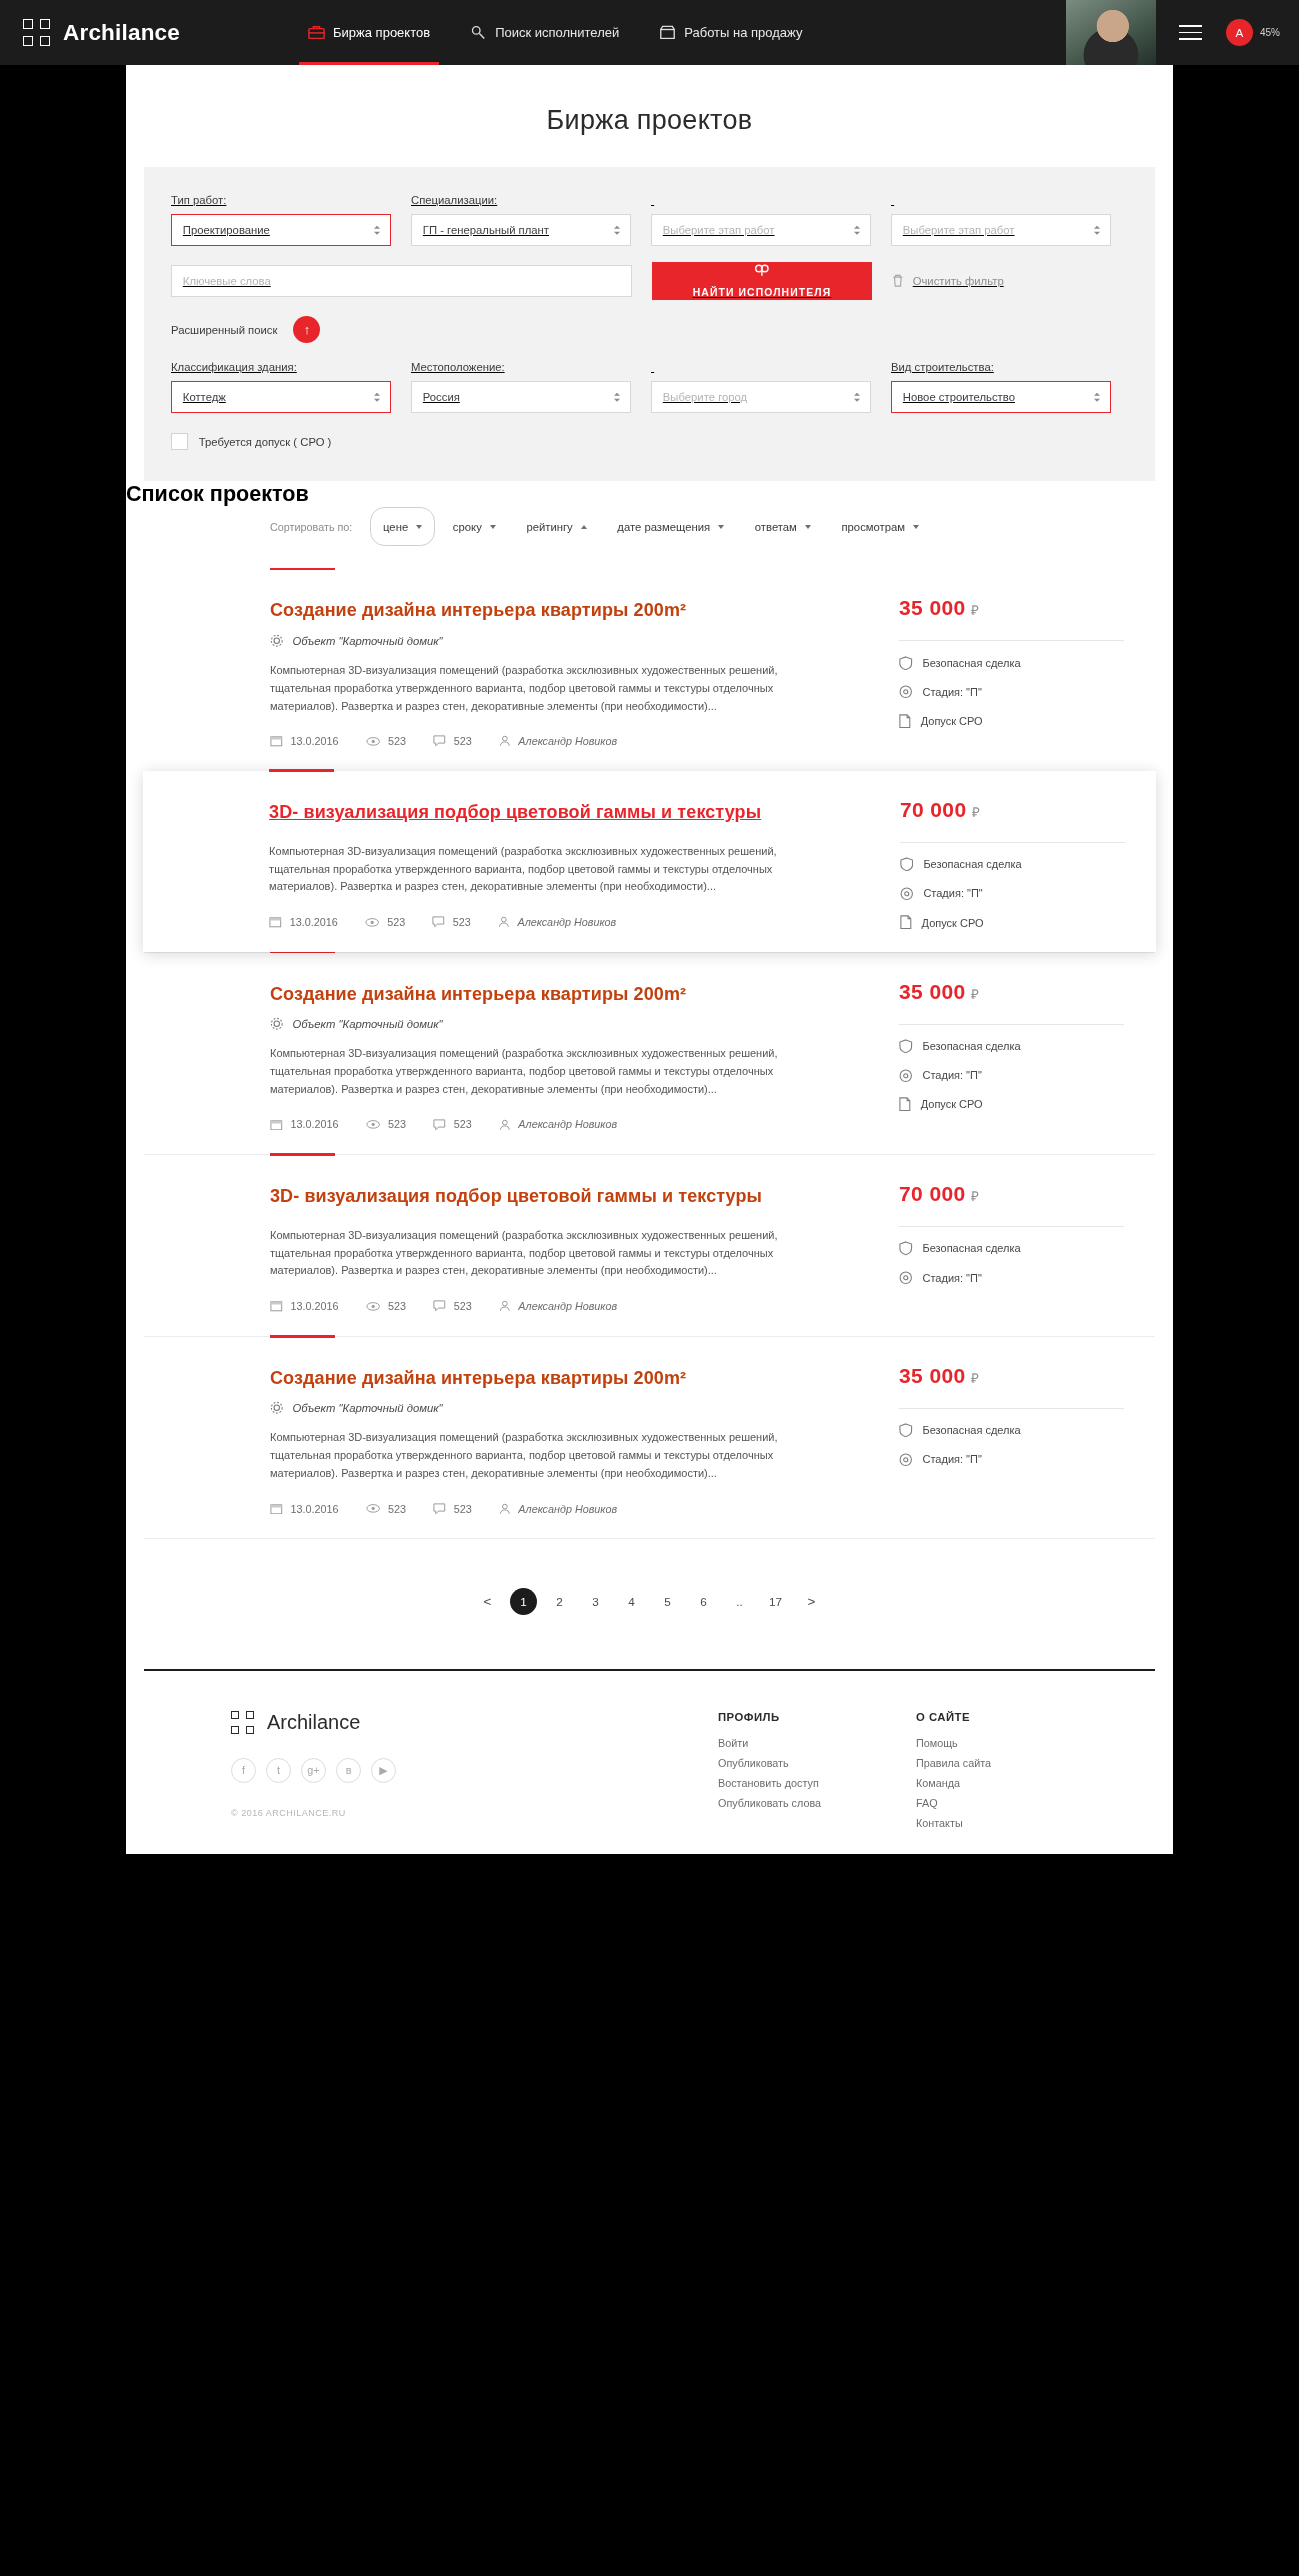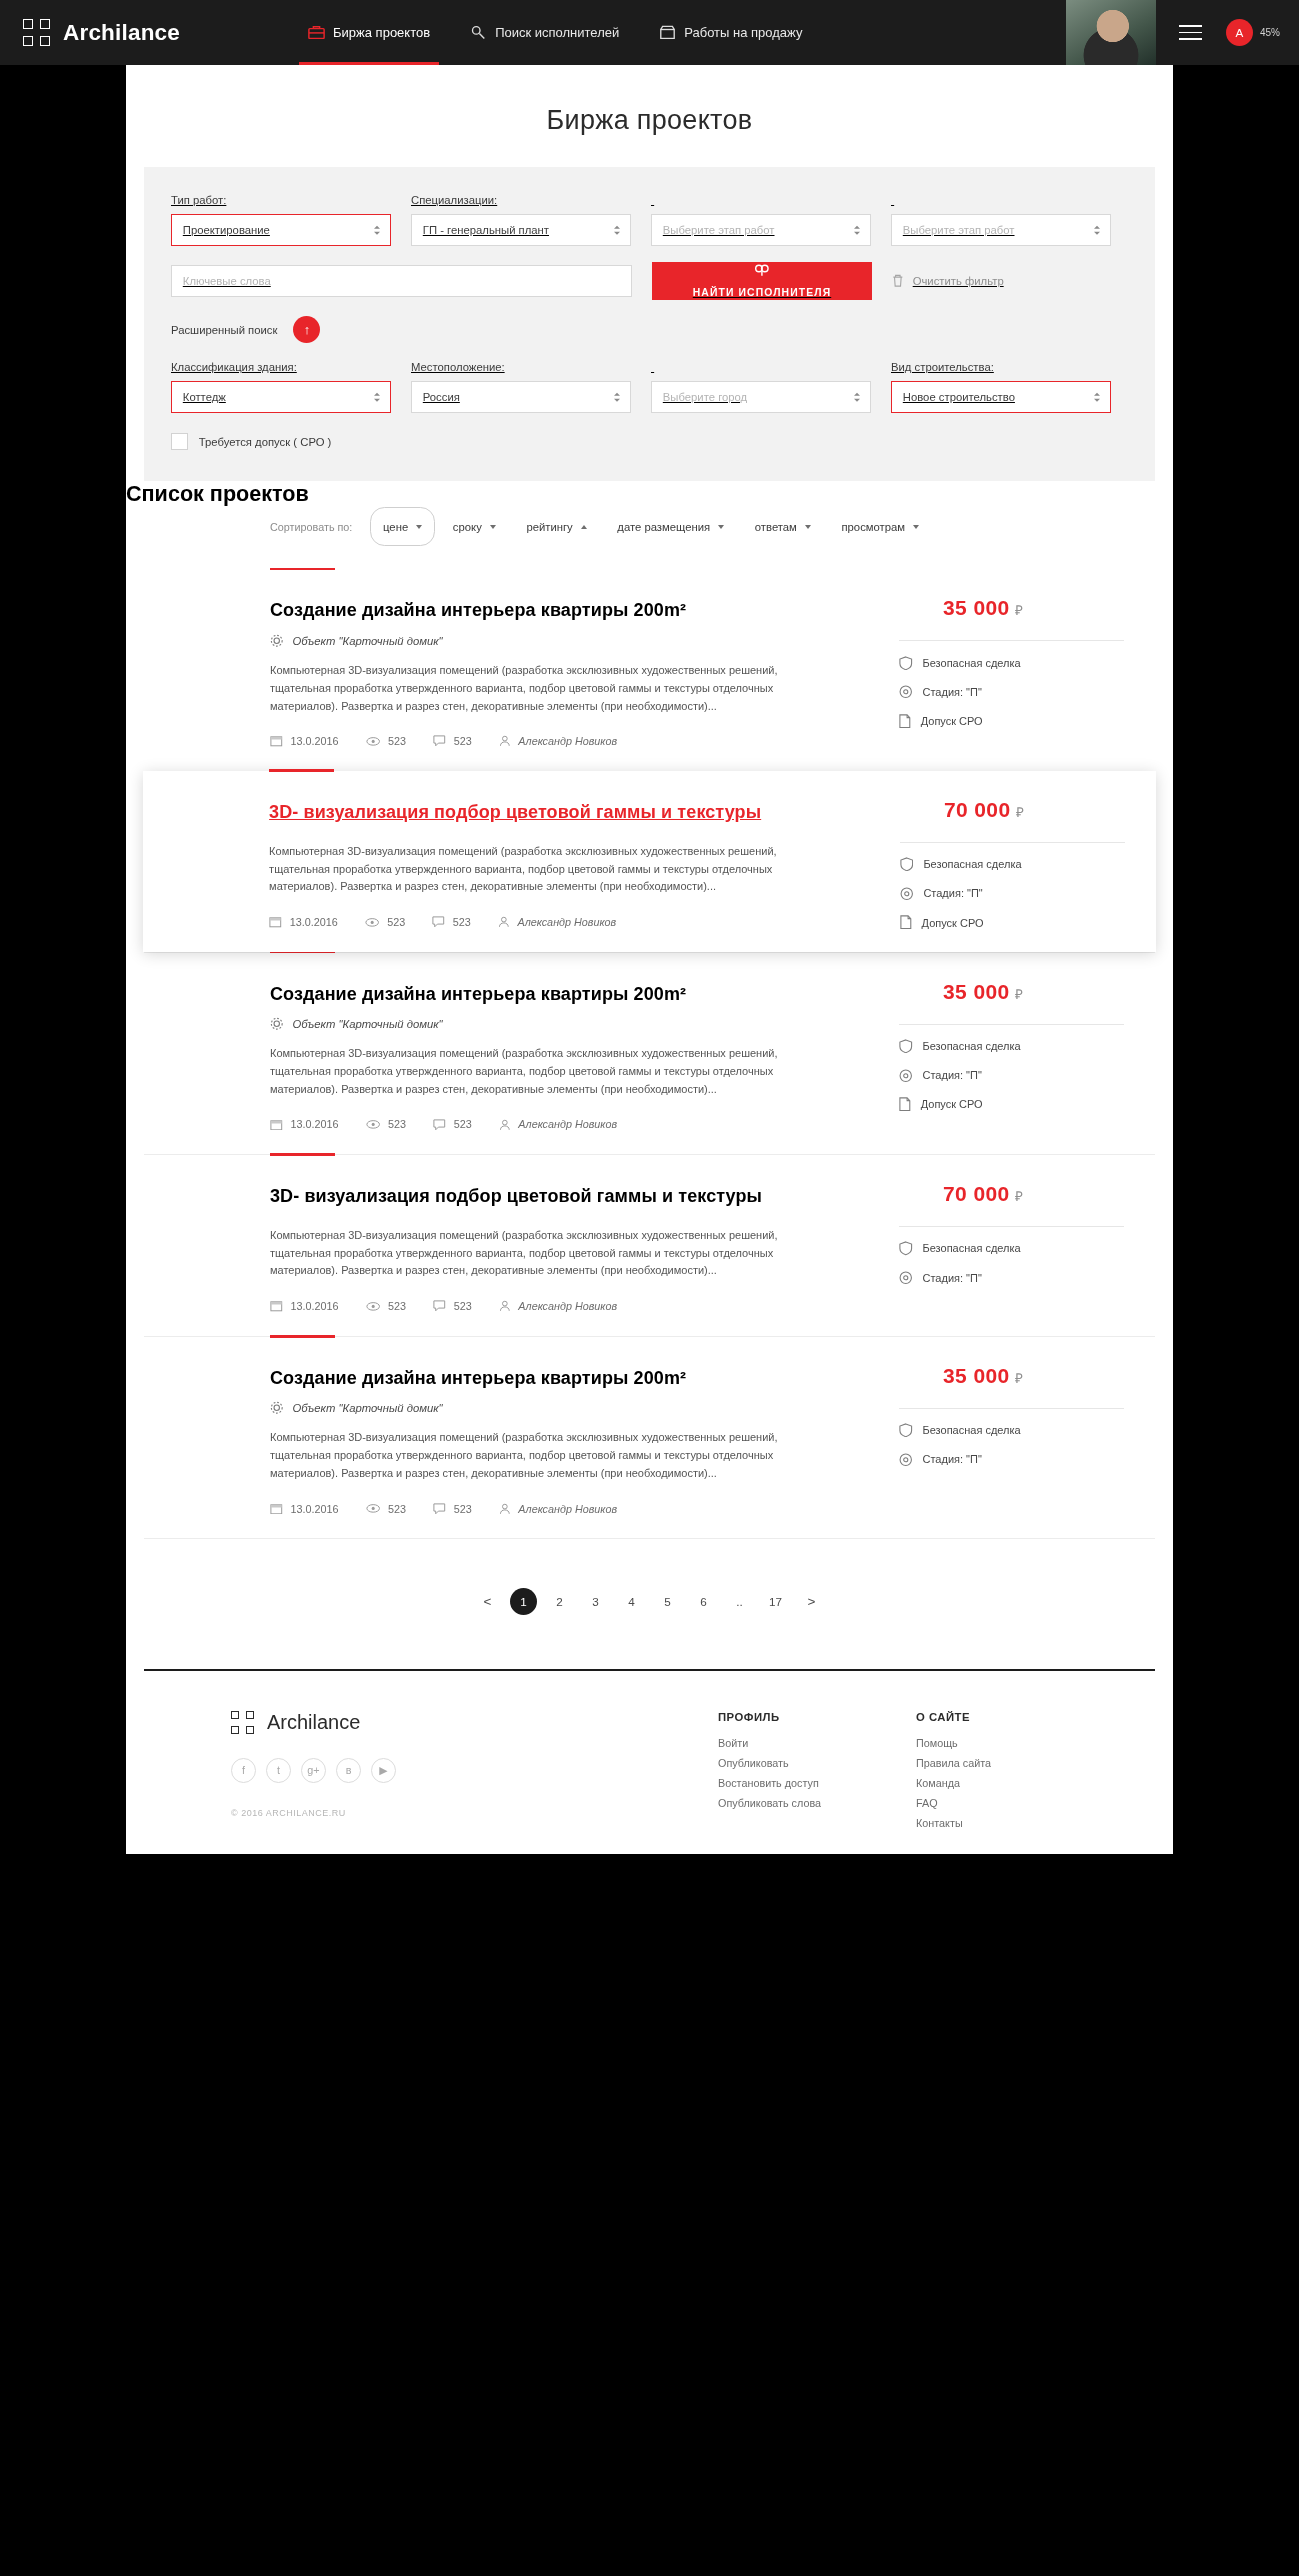--- a/index.html
+++ b/index.html
@@ -161,42 +161,42 @@
   .card:first-child { border-top: none; }
   .card .tick {
     position: absolute; left: 126px; top: -1.8px; width: 65px; height: 2.7px;
     background: #e8252a;
   }
   .card.highlight {
     box-shadow: 0 1.8px 14.4px rgba(0,0,0,.16);
     border-top: none; z-index: 3; margin: 0 -0.9px;
   }
   .card-title {
-    font-size: 18px; font-weight: bold; color: #000000; letter-spacing: 0.1px;
+    font-size: 18px; font-weight: bold; color: #c2410c; letter-spacing: 0.1px;
   }
   .card-title.link { color: #e8252a; text-decoration: underline; }
   .obj-row {
     display: flex; align-items: center; gap: 9px; margin-top: 12.6px;
     font-size: 11.3px; color: #4a4a4a; font-style: italic;
   }
   .card-desc {
     margin-top: 14.4px; width: 541px; font-size: 11px; line-height: 1.62;
     color: #555;
   }
   .meta-row {
     display: flex; align-items: center; gap: 27px; margin-top: 20px;
     font-size: 10.8px; color: #6d6d6d;
   }
   .meta { display: flex; align-items: center; gap: 8px; }
   .meta.author { font-style: italic; }
   .price-col {
     position: absolute; right: 31px; top: 27px; width: 225px;
   }
   .price {
-    font-size: 21px; color: #e8252a; font-weight: bold; letter-spacing: 0.4px; margin-left: 44px;
+    font-size: 21px; color: #e8252a; font-weight: bold; letter-spacing: 0.4px;
   }
   .price .rub { font-size: 13.5px; color: #8f8f8f; margin-left: 5.4px; font-weight: normal; }
   .price-sep { height: 0.9px; background: #e6e6e6; margin: 20px 0 14.4px; }
   .badge {
     display: flex; align-items: center; gap: 10px;
     font-size: 11px; color: #474747; margin-bottom: 15.3px;
   }
 
   
   svg { display: block; }

